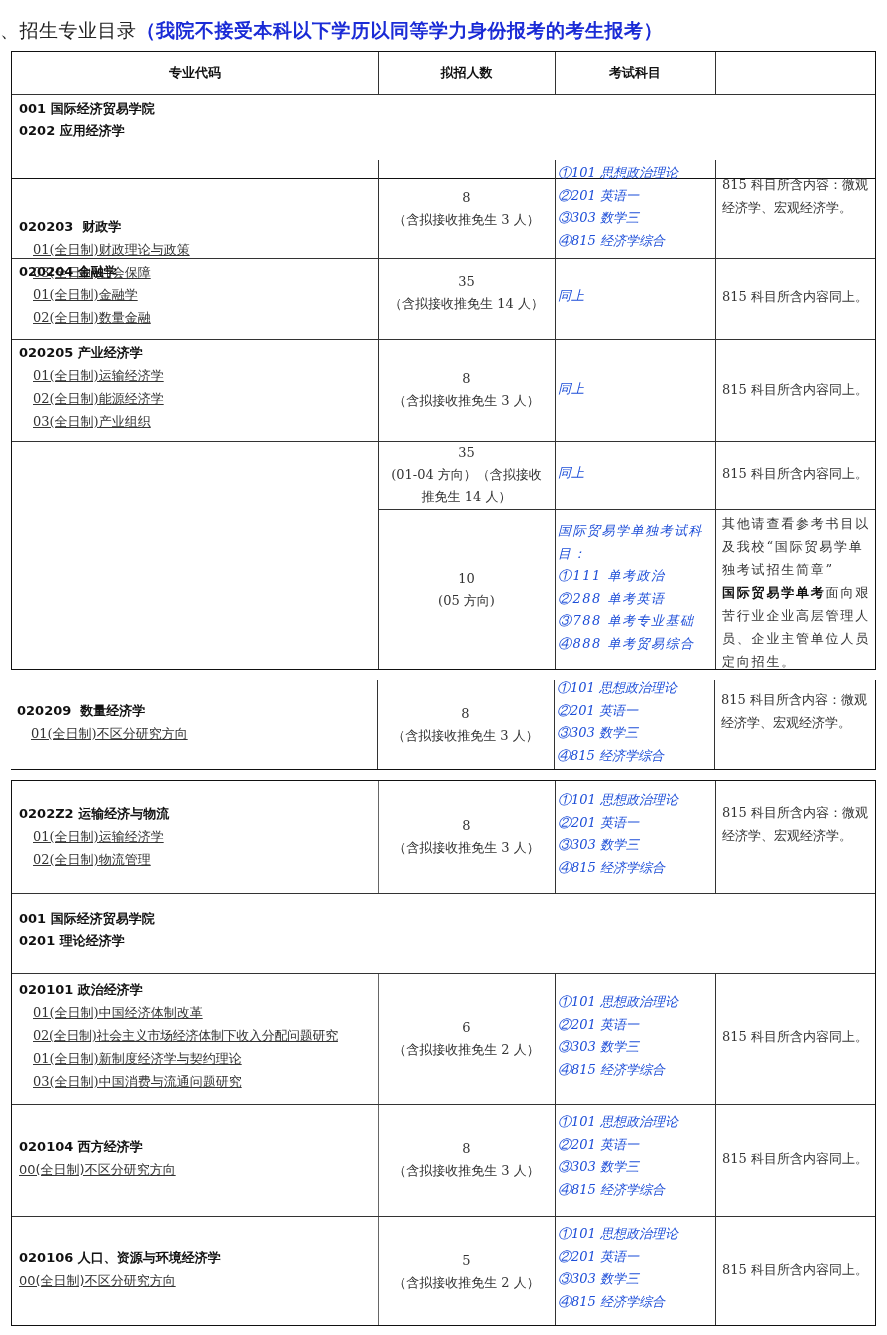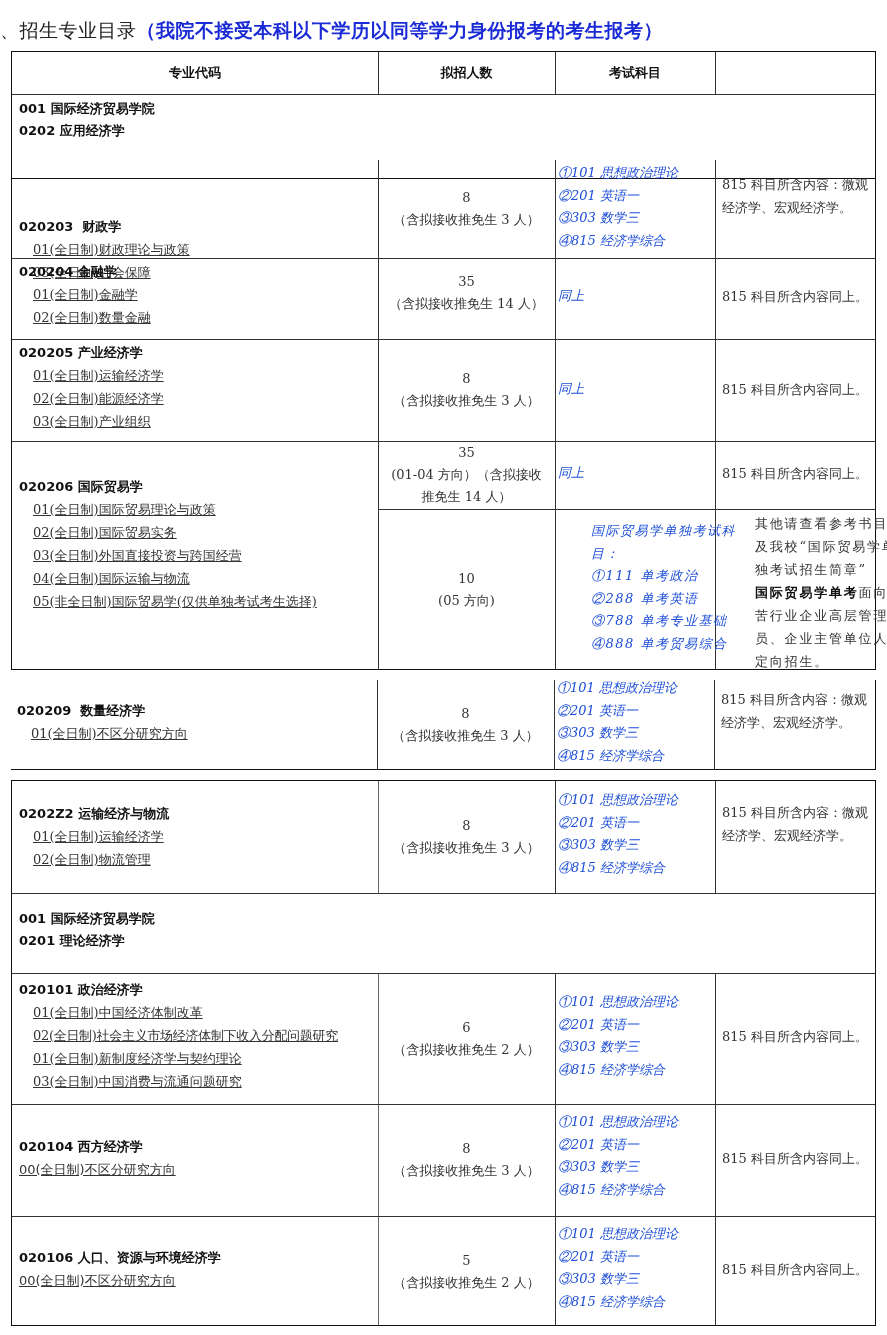--- a/index.html
+++ b/index.html
@@ -15,21 +15,21 @@
   .hdr { font-family:"DejaVu Sans","Liberation Sans",sans-serif; font-weight:bold; font-size:13px;
          display:flex; align-items:center; justify-content:center; color:#111; }
   .major { font-family:"DejaVu Sans","Liberation Sans",sans-serif; font-weight:bold; font-size:13px; color:#111; line-height:22px; }
   .dir { font-size:13px; color:#333; line-height:23px; padding-left:14px; white-space:nowrap;text-decoration:underline; }
   .dir.flush { padding-left:0; font-family:"DejaVu Sans","Liberation Sans",sans-serif; }
   .count { display:flex; flex-direction:column; align-items:center; justify-content:center; text-align:center;
            font-size:13px; color:#333; line-height:22px; }
   .subjects { font-size:13px; color:#1d4ed8; line-height:22.5px; padding-left:3px;font-style:italic; }
   .remark { font-size:13px; color:#333; line-height:23px; padding:0 6px 0 7px; }
   .remark .b { font-weight:bold; color:#111; }
-  .spaced { letter-spacing:2px;margin-left:33px; }
+  .spaced { letter-spacing:2px; }
 </style>
 </head>
 <body>
 
 <div class="title">
   <span>、招生专业目录</span><span class="note">（我院不接受本科以下学历以同等学力身份报考的考生报考）</span>
 </div>
 
 <div class="seg" style="top:51px;height:128px;">
   <div class="vline" style="left:366px;height:42px;bottom:auto;"></div>
@@ -91,28 +91,20 @@
     <div class="dir">02(全日制)能源经济学</div>
     <div class="dir">03(全日制)产业组织</div>
   </div>
   <div class="cell count" style="left:366px;top:179px;width:177px;height:102px;">
     <div>8</div>
     <div>（含拟接收推免生 3 人）</div>
   </div>
   <div class="cell subjects" style="left:543px;top:218px;width:160px;">同上</div>
   <div class="cell remark" style="left:703px;top:218px;width:162px;white-space:nowrap;">815 科目所含内容同上。</div>
 
-  <div class="cell" style="left:7px;top:316px;width:355px;">
-    <div class="major">020206 国际贸易学</div>
-    <div class="dir">01(全日制)国际贸易理论与政策</div>
-    <div class="dir">02(全日制)国际贸易实务</div>
-    <div class="dir">03(全日制)外国直接投资与跨国经营</div>
-    <div class="dir">04(全日制)国际运输与物流</div>
-    <div class="dir">05(非全日制)国际贸易学(仅供单独考试考生选择)</div>
-  </div>
 
   <div class="cell count" style="left:366px;top:281px;width:177px;height:68px;">
     <div>35</div>
     <div>(01-04 方向）（含拟接收</div>
     <div>推免生 14 人）</div>
   </div>
   <div class="cell subjects" style="left:543px;top:302px;width:160px;">同上</div>
   <div class="cell remark" style="left:703px;top:302px;width:162px;white-space:nowrap;">815 科目所含内容同上。</div>
 
   <div class="cell count" style="left:366px;top:349px;width:177px;height:161px;">

